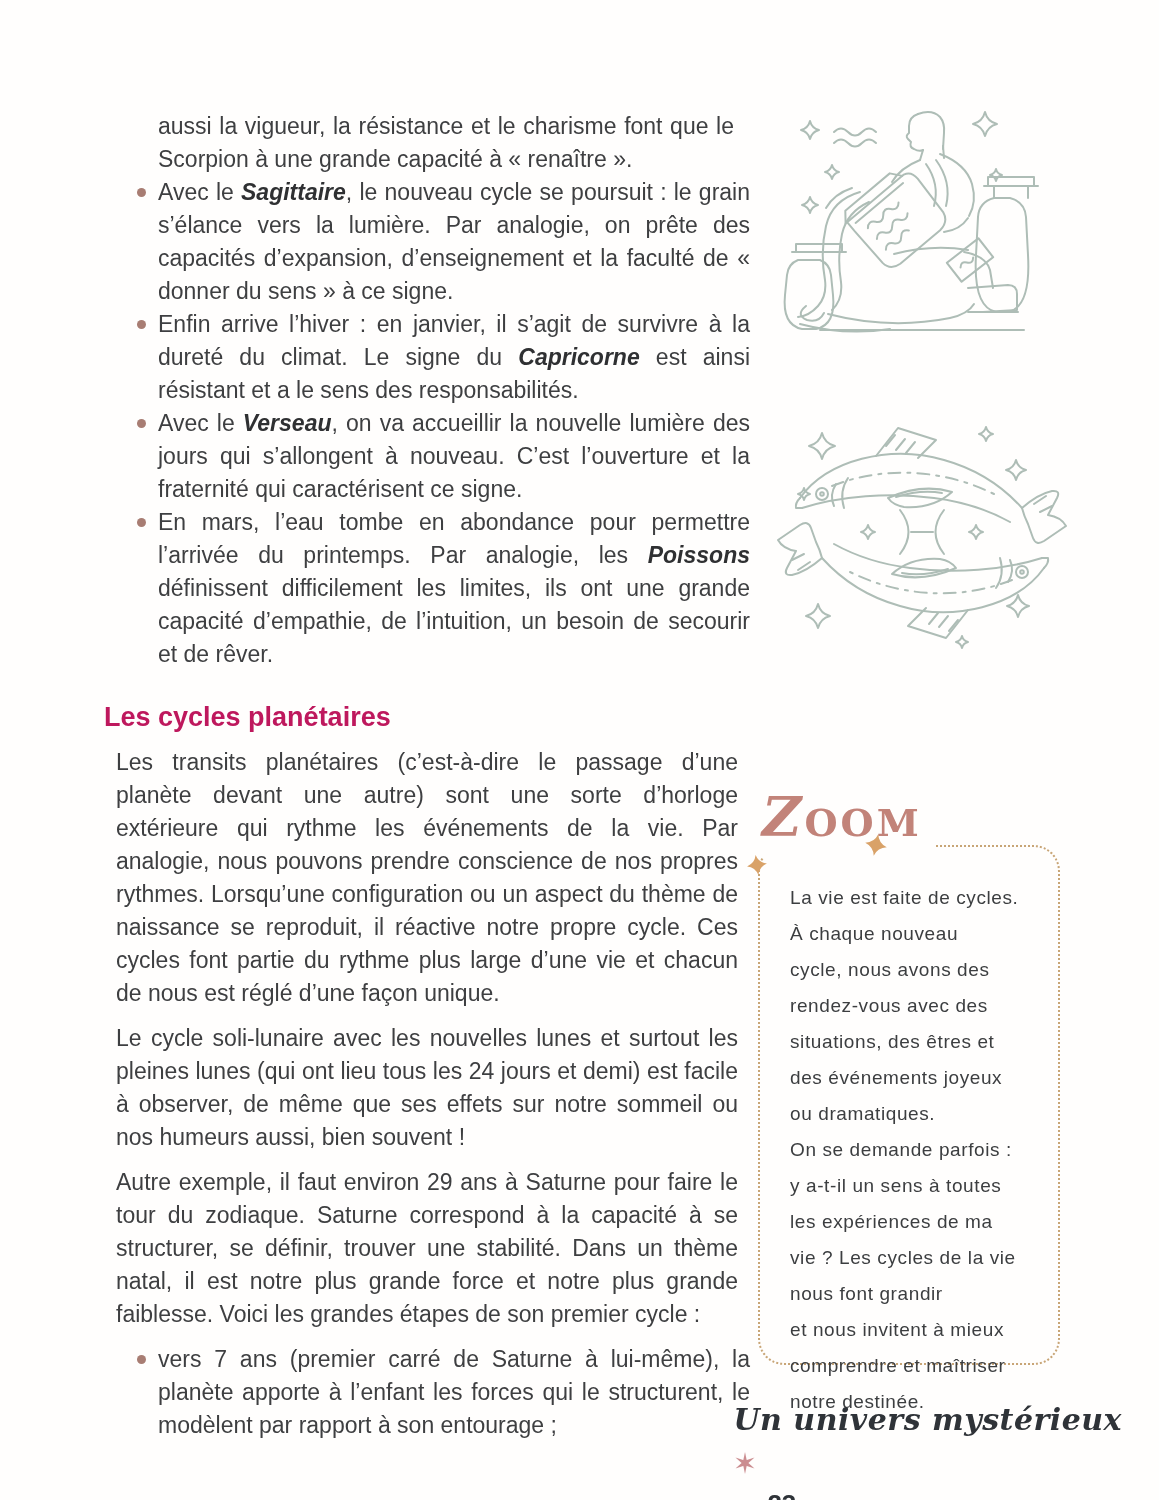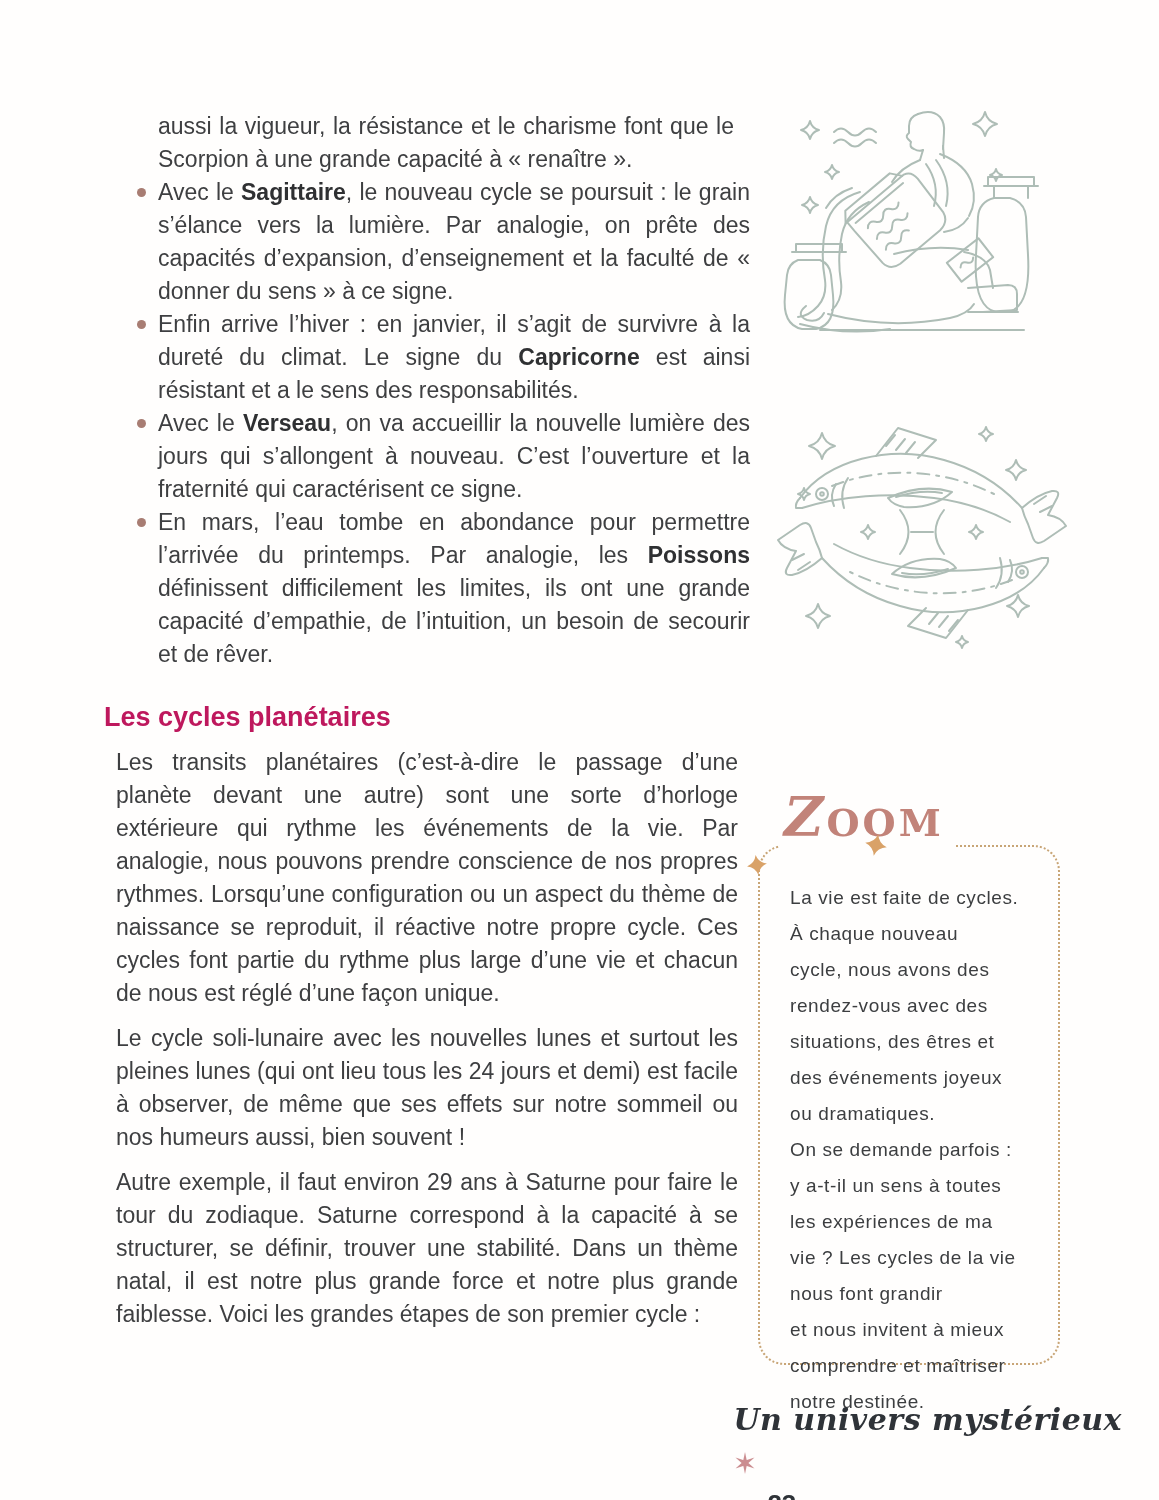--- a/index.html
+++ b/index.html
@@ -7,21 +7,21 @@
     width:1159px;height:1500px;position:relative;background:#fffefd;
     font-family:"Liberation Sans", sans-serif;color:#3e3f41;overflow:hidden;
   }
   .page{position:absolute;inset:0;}
 
   
   .text-col{
     position:absolute;left:104px;top:110px;width:646px;
     font-size:23px;line-height:33px;text-align:justify;
   }
-  .text-col b{color:#2f3032;}
+  .text-col b{color:#2f3032;font-style:italic;}
   .lead{margin:0 16px 0 54px;}
   .bullets{margin:0;padding:0;list-style:none;}
   .bullet-item{position:relative;padding-left:54px;margin:0;}
   .bullet-dot{
     position:absolute;left:33px;top:12px;width:9px;height:9px;border-radius:50%;
     background:#a87d73;
   }
   .section-heading{
     margin:29px 0 4px 0;font-size:27px;line-height:34px;font-weight:bold;
     color:#be185d;text-align:left;
@@ -39,21 +39,21 @@
   .zoom-box{
     position:absolute;left:758px;top:845px;width:302px;height:520px;
     border:2.5px dotted #c8a576;border-radius:26px;box-sizing:border-box;z-index:1;
   }
   .zoom-body{
     position:absolute;left:790px;top:880px;width:252px;
     font-size:19px;line-height:36px;letter-spacing:0.6px;color:#3c3e40;
     white-space:pre-line;z-index:2;text-align:left;
   }
   .zoom-title{
-    position:absolute;left:780px;top:794px;background:#fffefd;
+    position:absolute;left:758px;top:794px;background:#fffefd;
     padding:0 12px 12px 4px;z-index:2;
     font-family:"DejaVu Serif", serif;font-weight:bold;font-style:normal;
     color:#c28379;text-transform:uppercase;font-size:38px;line-height:46px;
     letter-spacing:3px;
   }
   .zoom-title::first-letter{font-size:54px;font-style:italic;}
   .star-tan{position:absolute;z-index:3;}
   .star-tan path{fill:#d9a268;stroke:none;}
 
   
@@ -94,20 +94,26 @@
         <span class="bullet-dot"></span>
         <span><span>En mars, l’eau tombe en abondance pour permettre l’arrivée du printemps. Par analogie, les </span><b>Poissons</b><span> définissent difficilement les limites, ils ont une grande capacité d’empathie, de l’intuition, un besoin de secourir et de rêver.</span></span>
       </li>
     </ul>
 
     <h2 class="section-heading">Les cycles planétaires</h2>
     <p class="para">Les transits planétaires (c’est-à-dire le passage d’une planète devant une autre) sont une sorte d’horloge extérieure qui rythme les événements de la vie. Par analogie, nous pouvons prendre conscience de nos propres rythmes. Lorsqu’une configuration ou un aspect du thème de naissance se reproduit, il réactive notre propre cycle. Ces cycles font partie du rythme plus large d’une vie et chacun de nous est réglé d’une façon unique.</p>
     <p class="para">Le cycle soli-lunaire avec les nouvelles lunes et surtout les pleines lunes (qui ont lieu tous les 24 jours et demi) est facile à observer, de même que ses effets sur notre sommeil ou nos humeurs aussi, bien souvent !</p>
     <p class="para">Autre exemple, il faut environ 29 ans à Saturne pour faire le tour du zodiaque. Saturne correspond à la capacité à se structurer, se définir, trouver une stabilité. Dans un thème natal, il est notre plus grande force et notre plus grande faiblesse. Voici les grandes étapes de son premier cycle :</p>
 
+    <ul class="bullets">
+      <li class="bullet-item">
+        <span class="bullet-dot"></span>
+        <span>vers 7 ans (premier carré de Saturne à lui-même), la planète apporte à l’enfant les forces qui le structurent, le modèlent par rapport à son entourage ;</span>
+      </li>
+    </ul>
   </main>
 
   <figure class="illus" style="left:772px;top:102px;margin:0;">
     <svg width="300" height="245" viewBox="0 0 300 245">
 
       <path d="M38,19 Q39.8,26.2 47,28 Q39.8,29.8 38,37 Q36.2,29.8 29,28 Q36.2,26.2 38,19 Z"></path>
       <path d="M213,10 Q215.4,19.6 225,22 Q215.4,24.4 213,34 Q210.6,24.4 201,22 Q210.6,19.6 213,10 Z"></path>
       <path d="M224,67 Q225.2,71.8 230,73 Q225.2,74.2 224,79 Q222.8,74.2 218,73 Q222.8,71.8 224,67 Z"></path>
       <path d="M60,63 Q61.4,68.6 67,70 Q61.4,71.4 60,77 Q58.6,71.4 53,70 Q58.6,68.6 60,63 Z"></path>
       <path d="M38,95 Q39.6,101.4 46,103 Q39.6,104.6 38,111 Q36.4,104.6 30,103 Q36.4,101.4 38,95 Z"></path>

